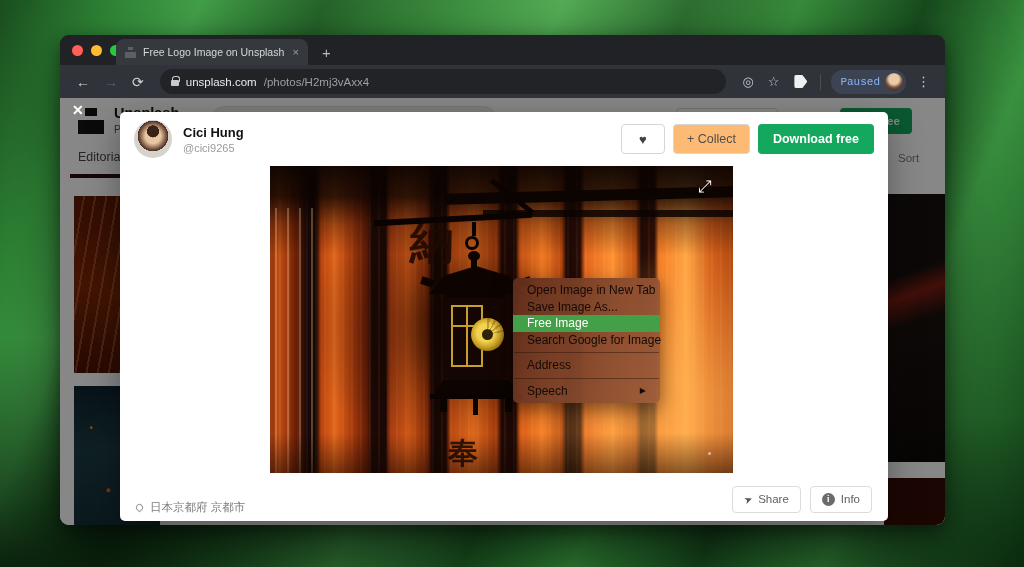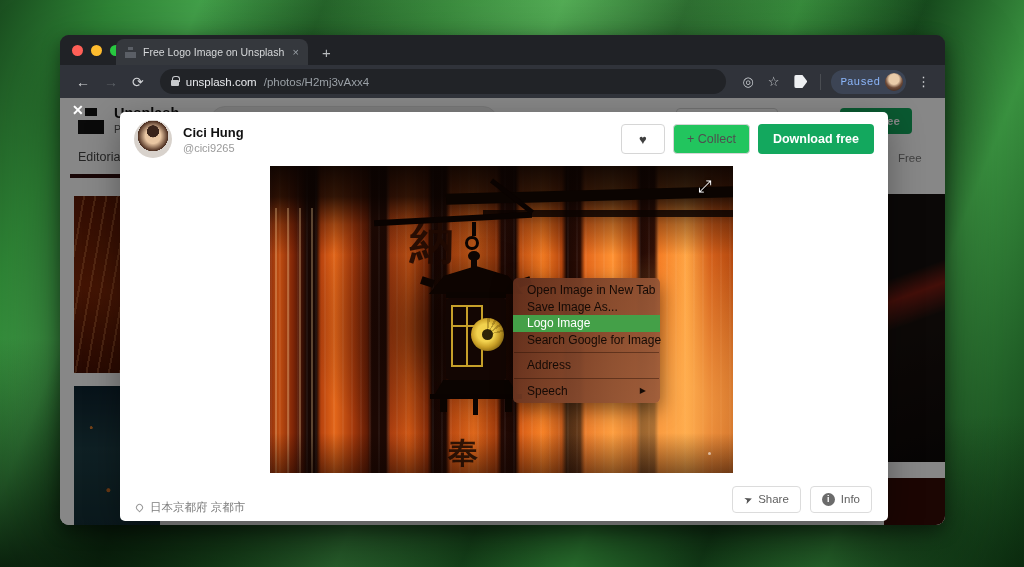--- a/index.html
+++ b/index.html
@@ -111,21 +111,21 @@
   .mhead { height:54px; display:flex; align-items:center; padding:0 14px; gap:11px; }
   .mavatar{width:38px;height:38px;border-radius:50%;flex:0 0 auto;
     background:radial-gradient(circle at 50% 30%, #3a241a 0 18%, transparent 19%),
                radial-gradient(circle at 50% 42%, #e9c6a2 0 26%, #4a2c1e 52%, #d8d2cc 53%);}
   .mname{font-size:13px;font-weight:bold;color:#111;}
   .mhandle{font-size:11px;color:#9a9a9a;margin-top:2px;}
   .mactions{margin-left:auto;display:flex;gap:8px;align-items:center;}
   .btn-like{width:44px;height:30px;border:1px solid #d6d6d6;border-radius:4px;
     display:flex;align-items:center;justify-content:center;color:#3f3f3f;font-size:13px;background:#fff;}
   .btn-collect{height:30px;padding:0 13px;border:1px solid #d6d6d6;border-radius:4px;
-    display:flex;align-items:center;color:#4f4f4f;font-size:12.5px;background:#22c55e;}
+    display:flex;align-items:center;color:#4f4f4f;font-size:12.5px;background:#fdba74;}
   .btn-download{height:30px;padding:0 15px;border-radius:4px;background:#13a85e;
     display:flex;align-items:center;color:#fff;font-size:12.5px;font-weight:bold;}
 
   .mfoot{position:absolute;left:0;right:0;bottom:0;height:44px;display:flex;align-items:center;padding:0 16px;}
   .loc{display:flex;align-items:center;gap:7px;color:#7d7d7d;font-size:11.5px;margin-top:17px;}
   .pin{width:7px;height:7px;border:1.5px solid #9a9a9a;border-radius:50% 50% 50% 0;transform:rotate(-45deg);}
   .foot-actions{margin-left:auto;display:flex;gap:9px;}
   .fbtn{height:27px;padding:0 11px;border:1px solid #dcdcdc;border-radius:4px;background:#fff;
     display:flex;align-items:center;gap:6px;color:#5f5f5f;font-size:11.5px;}
   .share-ic{font-size:10px;color:#555;transform:rotate(-20deg);display:inline-block;}
@@ -265,21 +265,21 @@
         <span class="navlink">•••</span>
         <span class="submit-btn">Submit a photo</span>
         <span class="navlink">Login</span>
         <span class="join-btn">Join free</span>
       </div>
     </div>
     <span class="editorial-label">Editorial</span>
     <div class="editorial-underline"></div>
     <div class="thumb-l1"></div>
     <div class="thumb-l2"></div>
-    <span class="sort-label">Free</span>
+    <span class="sort-label">Sort</span>
     <div class="thumb-r1"></div>
     <div class="thumb-r2"></div>
 
     <div class="dim"></div>
     <span class="modal-x">✕</span>
 
     <div class="modal">
       <div class="mhead">
         <span class="mavatar"></span>
         <div>
@@ -340,21 +340,21 @@
             <span class="info-ic">i</span>
             <span>Info</span>
           </span>
         </div>
       </div>
     </div>
 
     <div class="ctx">
       <div class="ctx-item">Open Image in New Tab</div>
       <div class="ctx-item">Save Image As...</div>
-      <div class="ctx-item hl">Logo Image</div>
+      <div class="ctx-item hl">Free Image</div>
       <div class="ctx-item">Search Google for Image</div>
       <div class="ctx-sep"></div>
       <div class="ctx-item">Address</div>
       <div class="ctx-sep"></div>
       <div class="ctx-item submenu">
         <span>Speech</span>
         <span class="submenu-arrow">▶</span>
       </div>
     </div>
 

